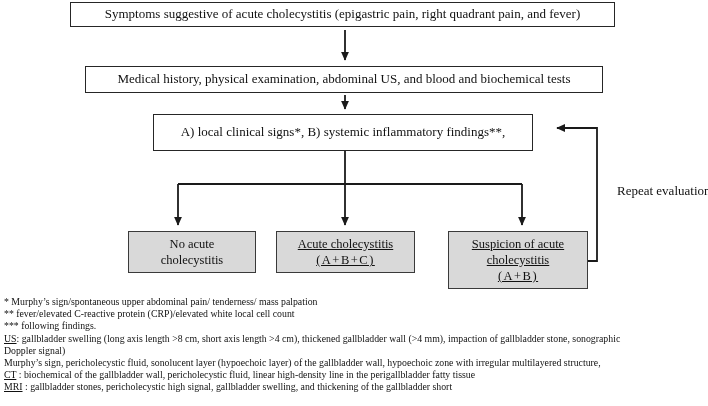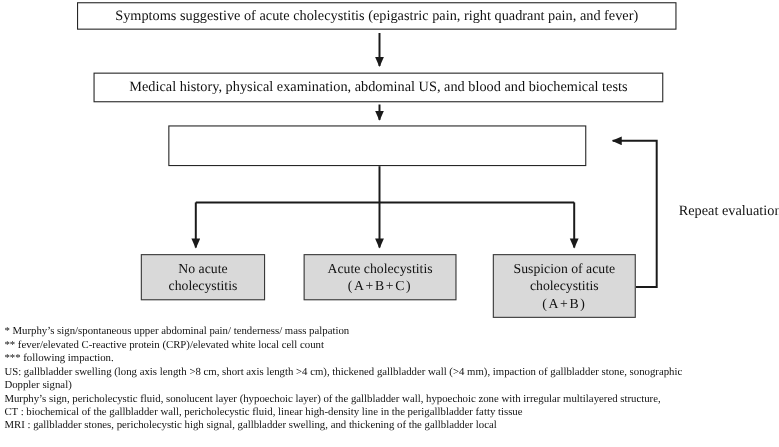--- a/index.html
+++ b/index.html
@@ -39,21 +39,21 @@
   }
   .footnotes{
     position:absolute;
     left:4px;top:296px;
     width:702px;
     font-size:9.8px;
     line-height:12.2px;
     z-index:2;
   }
   .fn-line{white-space:nowrap;}
-  .fn-prefix{}
+  .fn-prefix{text-decoration:underline;}
 </style>
 </head>
 <body>
 
 <div class="page">
 
   <svg class="connectors" width="708" height="406" viewBox="0 0 708 406">
     <defs>
       <marker id="ah" markerWidth="10" markerHeight="9" refX="8.2" refY="4" orient="auto" markerUnits="userSpaceOnUse">
         <path d="M0,0 L9,4 L0,8 z" fill="#1a1a1a"></path>
@@ -72,44 +72,45 @@
 
   <div class="fbox white" style="left:85px;top:66px;width:518px;height:27px;">
     <span>Medical history, physical examination, abdominal US, and blood and biochemical tests</span>
   </div>
 
   <div class="fbox white" style="left:70px;top:2px;width:545px;height:25px;">
     <span>Symptoms suggestive of acute cholecystitis (epigastric pain, right quadrant pain, and fever)</span>
   </div>
 
   <div class="fbox white" style="left:153px;top:114px;width:380px;height:37px;">
+    <span>A) local clinical signs*, B) systemic inflammatory findings**,</span>
   </div>
 
-  <div class="fbox gray" style="left:128px;top:231px;width:113px;height:42px;">
+  <div class="fbox gray" style="left:128px;top:231px;width:128px;height:42px;">
     <span>No acute</span>
     <span>cholecystitis</span>
   </div>
 
-  <div class="fbox gray" style="left:276px;top:231px;width:139px;height:42px;">
+  <div class="fbox gray" style="left:276px;top:231px;width:139px;height:42px;text-decoration:underline;">
     <span>Acute cholecystitis</span>
     <span class="abc">(A+B+C)</span>
   </div>
 
-  <div class="fbox gray" style="left:448px;top:231px;width:130px;height:58px;">
+  <div class="fbox gray" style="left:448px;top:231px;width:140px;height:58px;text-decoration:underline;">
     <span>Suspicion of acute</span>
     <span>cholecystitis</span>
     <span class="abc">(A+B)</span>
   </div>
 
   <div class="repeat-label" style="left:617px;top:183px;">Repeat evaluation</div>
 
   <div class="footnotes">
     <div class="fn-line"><span class="fn-prefix"></span><span>* Murphy’s sign/spontaneous upper abdominal pain/ tenderness/ mass palpation</span></div>
     <div class="fn-line"><span class="fn-prefix"></span><span>** fever/elevated C-reactive protein (CRP)/elevated white local cell count</span></div>
-    <div class="fn-line"><span class="fn-prefix"></span><span>*** following impaction.</span></div>
+    <div class="fn-line"><span class="fn-prefix"></span><span>*** following findings.</span></div>
     <div class="fn-line"><span class="fn-prefix">US</span><span>: gallbladder swelling (long axis length &gt;8 cm, short axis length &gt;4 cm), thickened gallbladder wall (&gt;4 mm), impaction of gallbladder stone, sonographic</span></div>
     <div class="fn-line"><span class="fn-prefix"></span><span>Doppler signal)</span></div>
     <div class="fn-line"><span class="fn-prefix"></span><span>Murphy’s sign, pericholecystic fluid, sonolucent layer (hypoechoic layer) of the gallbladder wall, hypoechoic zone with irregular multilayered structure,</span></div>
     <div class="fn-line"><span class="fn-prefix">CT</span><span> : biochemical of the gallbladder wall, pericholecystic fluid,  linear high-density line in the perigallbladder fatty tissue</span></div>
-    <div class="fn-line"><span class="fn-prefix">MRI</span><span> : gallbladder stones, pericholecystic high signal, gallbladder swelling, and thickening of the gallbladder local</span></div>
+    <div class="fn-line"><span class="fn-prefix">MRI</span><span> : gallbladder stones, pericholecystic high signal, gallbladder swelling, and thickening of the gallbladder short</span></div>
   </div>
 
 </div>
 
 </body></html>

